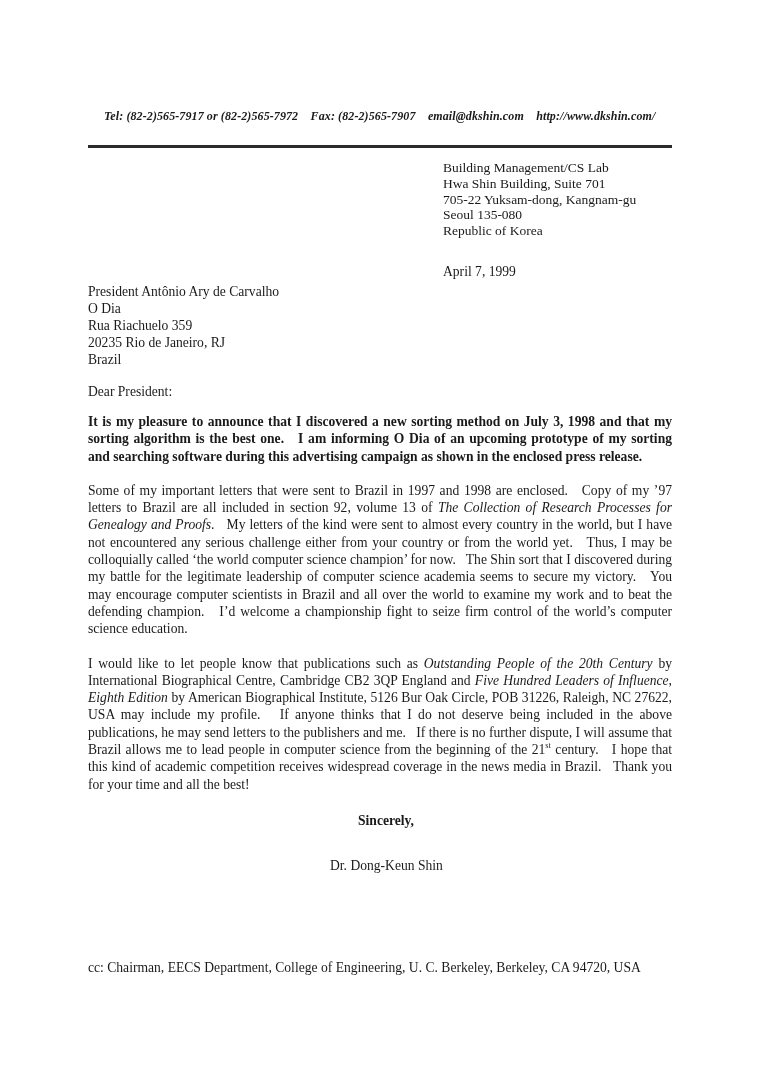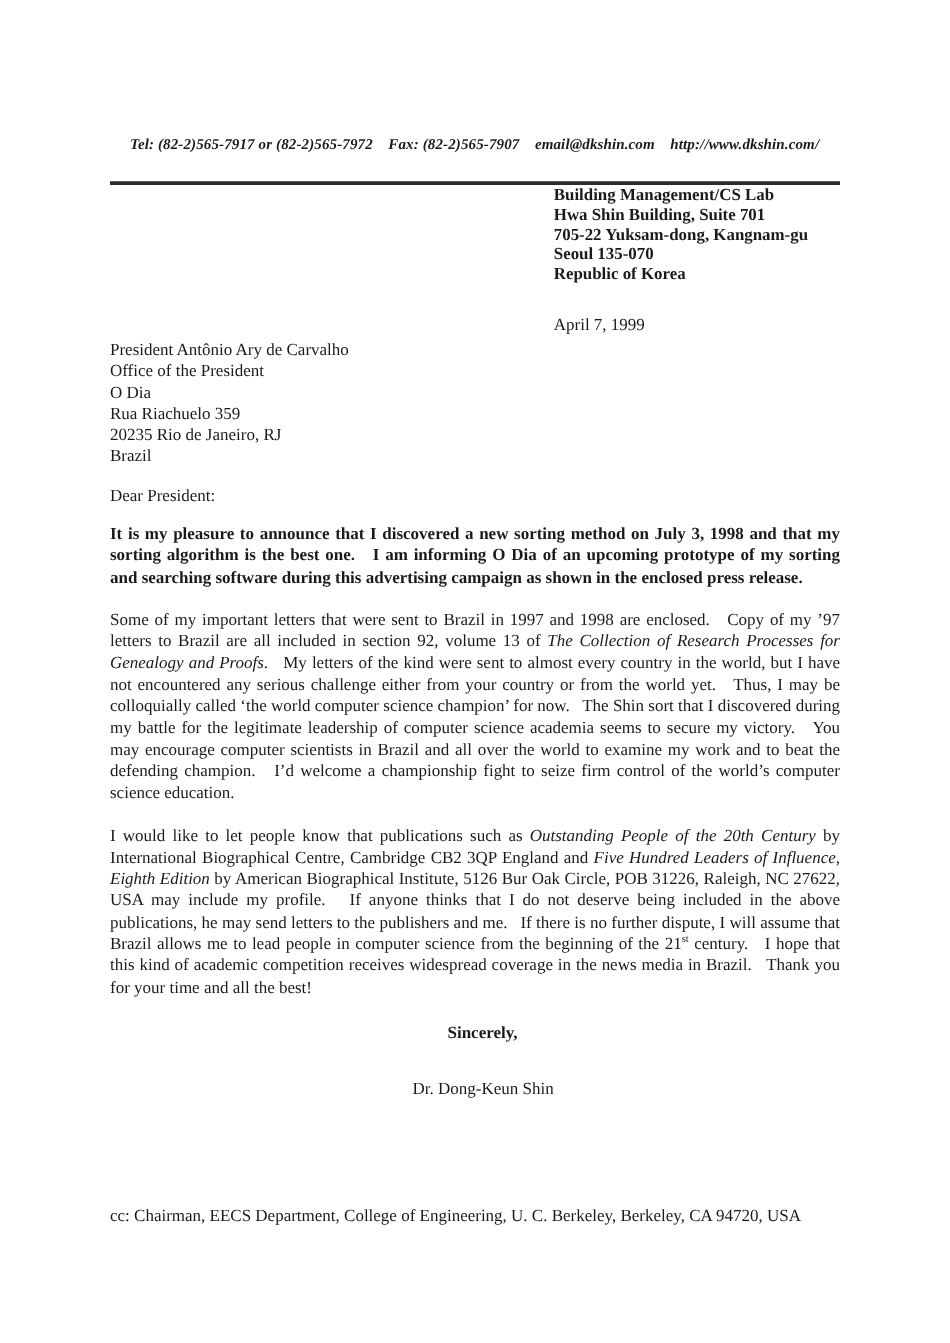--- a/index.html
+++ b/index.html
@@ -26,21 +26,22 @@
   }
   .hdr-text {
     font-style: italic;
     font-weight: bold;
     font-size: 12px;
     letter-spacing: 0.1px;
     margin-top: 13px;
   }
   .sender {
     margin-left: 355px;
-    font-weight: bold;
+    margin-top: 12px;
+    font-weight: normal;
     font-size: 13.5px;
     line-height: 15.8px;
     white-space: pre;
   }
   .date {
     margin-left: 355px;
     margin-top: 24px;
     font-size: 13.6px;
     line-height: 17px;
   }
@@ -86,25 +87,25 @@
 </style>
 </head>
 <body>
 
 <div class="page">
 
   <div class="header-rule">
     <span class="hdr-text">Tel: (82-2)565-7917 or (82-2)565-7972    Fax: (82-2)565-7907    email@dkshin.com    http://www.dkshin.com/</span>
   </div>
 
-  <div class="sender"><div>Building Management/CS Lab</div><div>Hwa Shin Building, Suite 701</div><div>705-22 Yuksam-dong, Kangnam-gu</div><div>Seoul 135-070</div><div>Republic of Korea</div></div>
+  <div class="sender"><div>Building Management/CS Lab</div><div>Hwa Shin Building, Suite 701</div><div>705-22 Yuksam-dong, Kangnam-gu</div><div>Seoul 135-080</div><div>Republic of Korea</div></div>
 
   <div class="date">April 7, 1999</div>
 
-  <div class="recipient"><div>President Antônio Ary de Carvalho</div><div>Office of the President</div><div>O Dia</div><div>Rua Riachuelo 359</div><div>20235 Rio de Janeiro, RJ</div><div>Brazil</div></div>
+  <div class="recipient"><div>President Antônio Ary de Carvalho</div><div>O Dia</div><div>Rua Riachuelo 359</div><div>20235 Rio de Janeiro, RJ</div><div>Brazil</div></div>
 
   <div class="salutation">Dear President:</div>
 
   <div class="body-block">
       <p><span>It is my pleasure to announce that I discovered a new sorting method on July 3, 1998 and that my sorting algorithm is the best one.   I am informing O Dia of an upcoming prototype of my sorting and searching software during this advertising campaign as shown in the enclosed press release.</span></p>
       <p><span>Some of my important letters that were sent to Brazil in 1997 and 1998 are enclosed.   Copy of my ’97 letters to Brazil are all included in section 92, volume 13 of </span><span class="it">The Collection of Research Processes for Genealogy and Proofs</span><span>.   My letters of the kind were sent to almost every country in the world, but I have not encountered any serious challenge either from your country or from the world yet.   Thus, I may be colloquially called ‘the world computer science champion’ for now.   The Shin sort that I discovered during my battle for the legitimate leadership of computer science academia seems to secure my victory.   You may encourage computer scientists in Brazil and all over the world to examine my work and to beat the defending champion.   I’d welcome a championship fight to seize firm control of the world’s computer science education.</span></p>
       <p><span>I would like to let people know that publications such as </span><span class="it">Outstanding People of the 20th Century</span><span> by International Biographical Centre, Cambridge CB2 3QP England and </span><span class="it">Five Hundred Leaders of Influence</span><span>, </span><span class="it">Eighth Edition</span><span> by American Biographical Institute, 5126 Bur Oak Circle, POB 31226, Raleigh, NC 27622, USA may include my profile.   If anyone thinks that I do not deserve being included in the above publications, he may send letters to the publishers and me.   If there is no further dispute, I will assume that Brazil allows me to lead people in computer science from the beginning of the 21</span><span class="sup">st</span><span> century.   I hope that this kind of academic competition receives widespread coverage in the news media in Brazil.   Thank you for your time and all the best!</span></p>
     </div>
 
   <div class="closing">Sincerely,</div>

